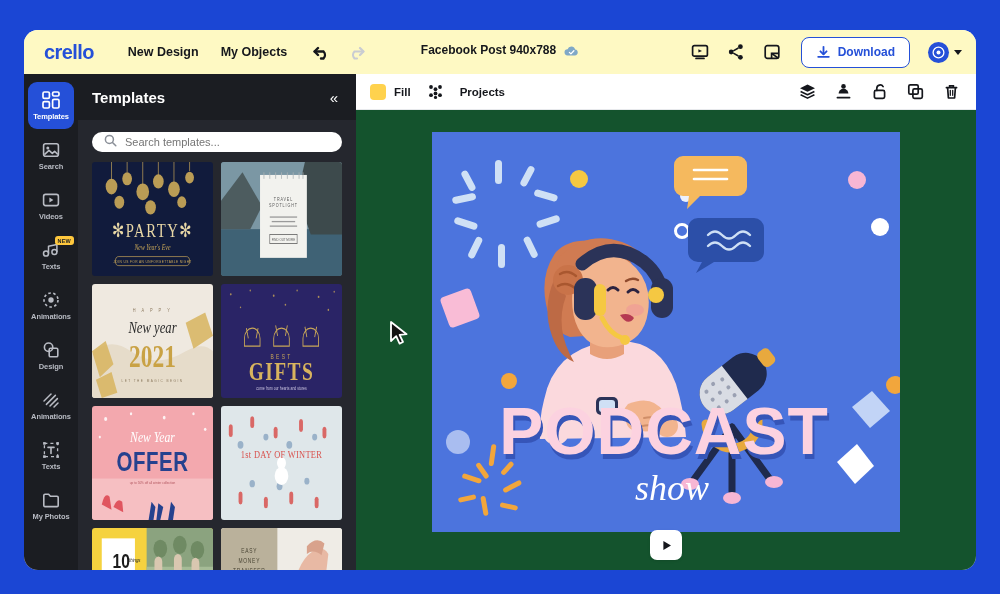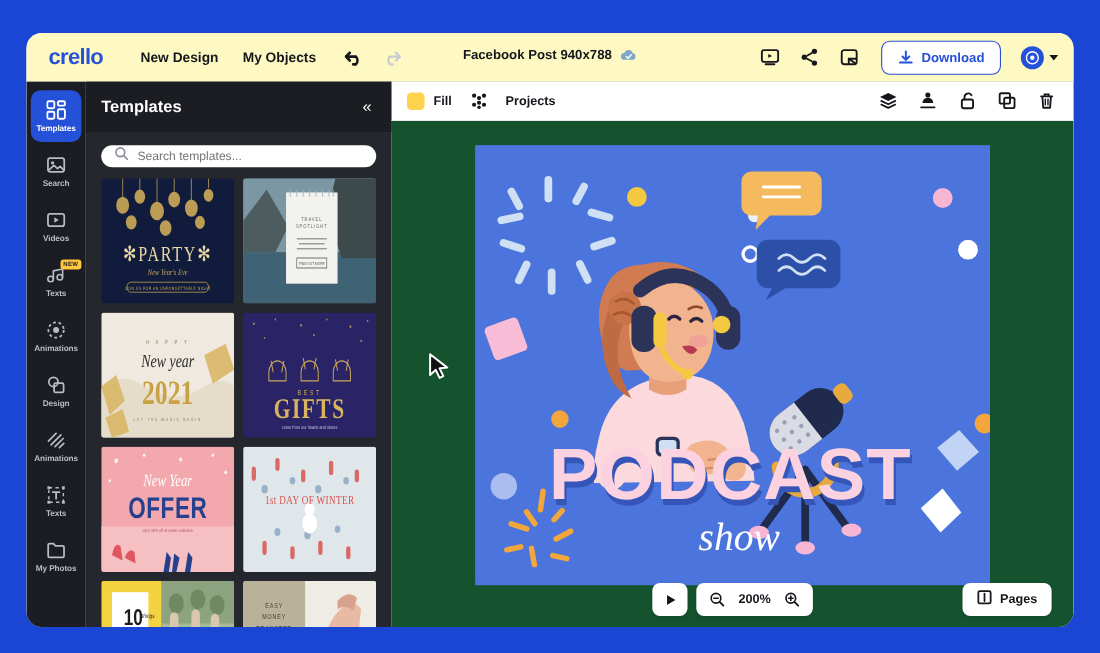--- a/index.html
+++ b/index.html
@@ -856,46 +856,20 @@
           <path d="M3 2 L3 21 L8.2 16.2 L11.6 23.6 L15 22 L11.6 14.8 L18.6 14.2 Z" fill="#111111" stroke="#ffffff" stroke-width="1.8" stroke-linejoin="round"></path>
         </svg>
 
         <div class="bottom-bar">
           <div class="bb-group">
             <div class="play-btn">
               <svg width="13" height="13" viewBox="0 0 13 13">
                   <path d="M3.4 2 L11 6.5 L3.4 11 Z" fill="#15171c"></path>
                 </svg>
             </div>
-            <div class="zoom-group">
-              <span class="icon-btn">
-                <svg width="14" height="14" viewBox="0 0 14 14">
-                    <circle cx="5.9" cy="5.9" r="4.4" stroke="#15171c" stroke-width="1.5" fill="none"></circle>
-                    <path d="M3.9 5.9h4" stroke="#15171c" stroke-width="1.5" stroke-linecap="round"></path>
-                    <path d="M9.2 9.2 L12.6 12.6" stroke="#15171c" stroke-width="1.7" stroke-linecap="round"></path>
-                  </svg>
-              </span>
-              <span class="zoom-val">200%</span>
-              <span class="icon-btn">
-                <svg width="14" height="14" viewBox="0 0 14 14">
-                    <circle cx="5.9" cy="5.9" r="4.4" stroke="#15171c" stroke-width="1.5" fill="none"></circle>
-                    <path d="M3.9 5.9h4M5.9 3.9v4" stroke="#15171c" stroke-width="1.5" stroke-linecap="round"></path>
-                    <path d="M9.2 9.2 L12.6 12.6" stroke="#15171c" stroke-width="1.7" stroke-linecap="round"></path>
-                  </svg>
-              </span>
-            </div>
           </div>
         </div>
 
-        <div class="pages-btn">
-          <span>
-            <svg width="14" height="14" viewBox="0 0 14 14">
-                <rect x="1.4" y="1.4" width="11.2" height="11.2" rx="1.4" stroke="#15171c" stroke-width="1.6" fill="none"></rect>
-                <path d="M7 3.6v6.8" stroke="#15171c" stroke-width="1.6" stroke-linecap="round"></path>
-              </svg>
-          </span>
-          <span class="pages-label">Pages</span>
-        </div>
 
       </div>
     </div>
   </div>
 </div>
 
 </body></html>

